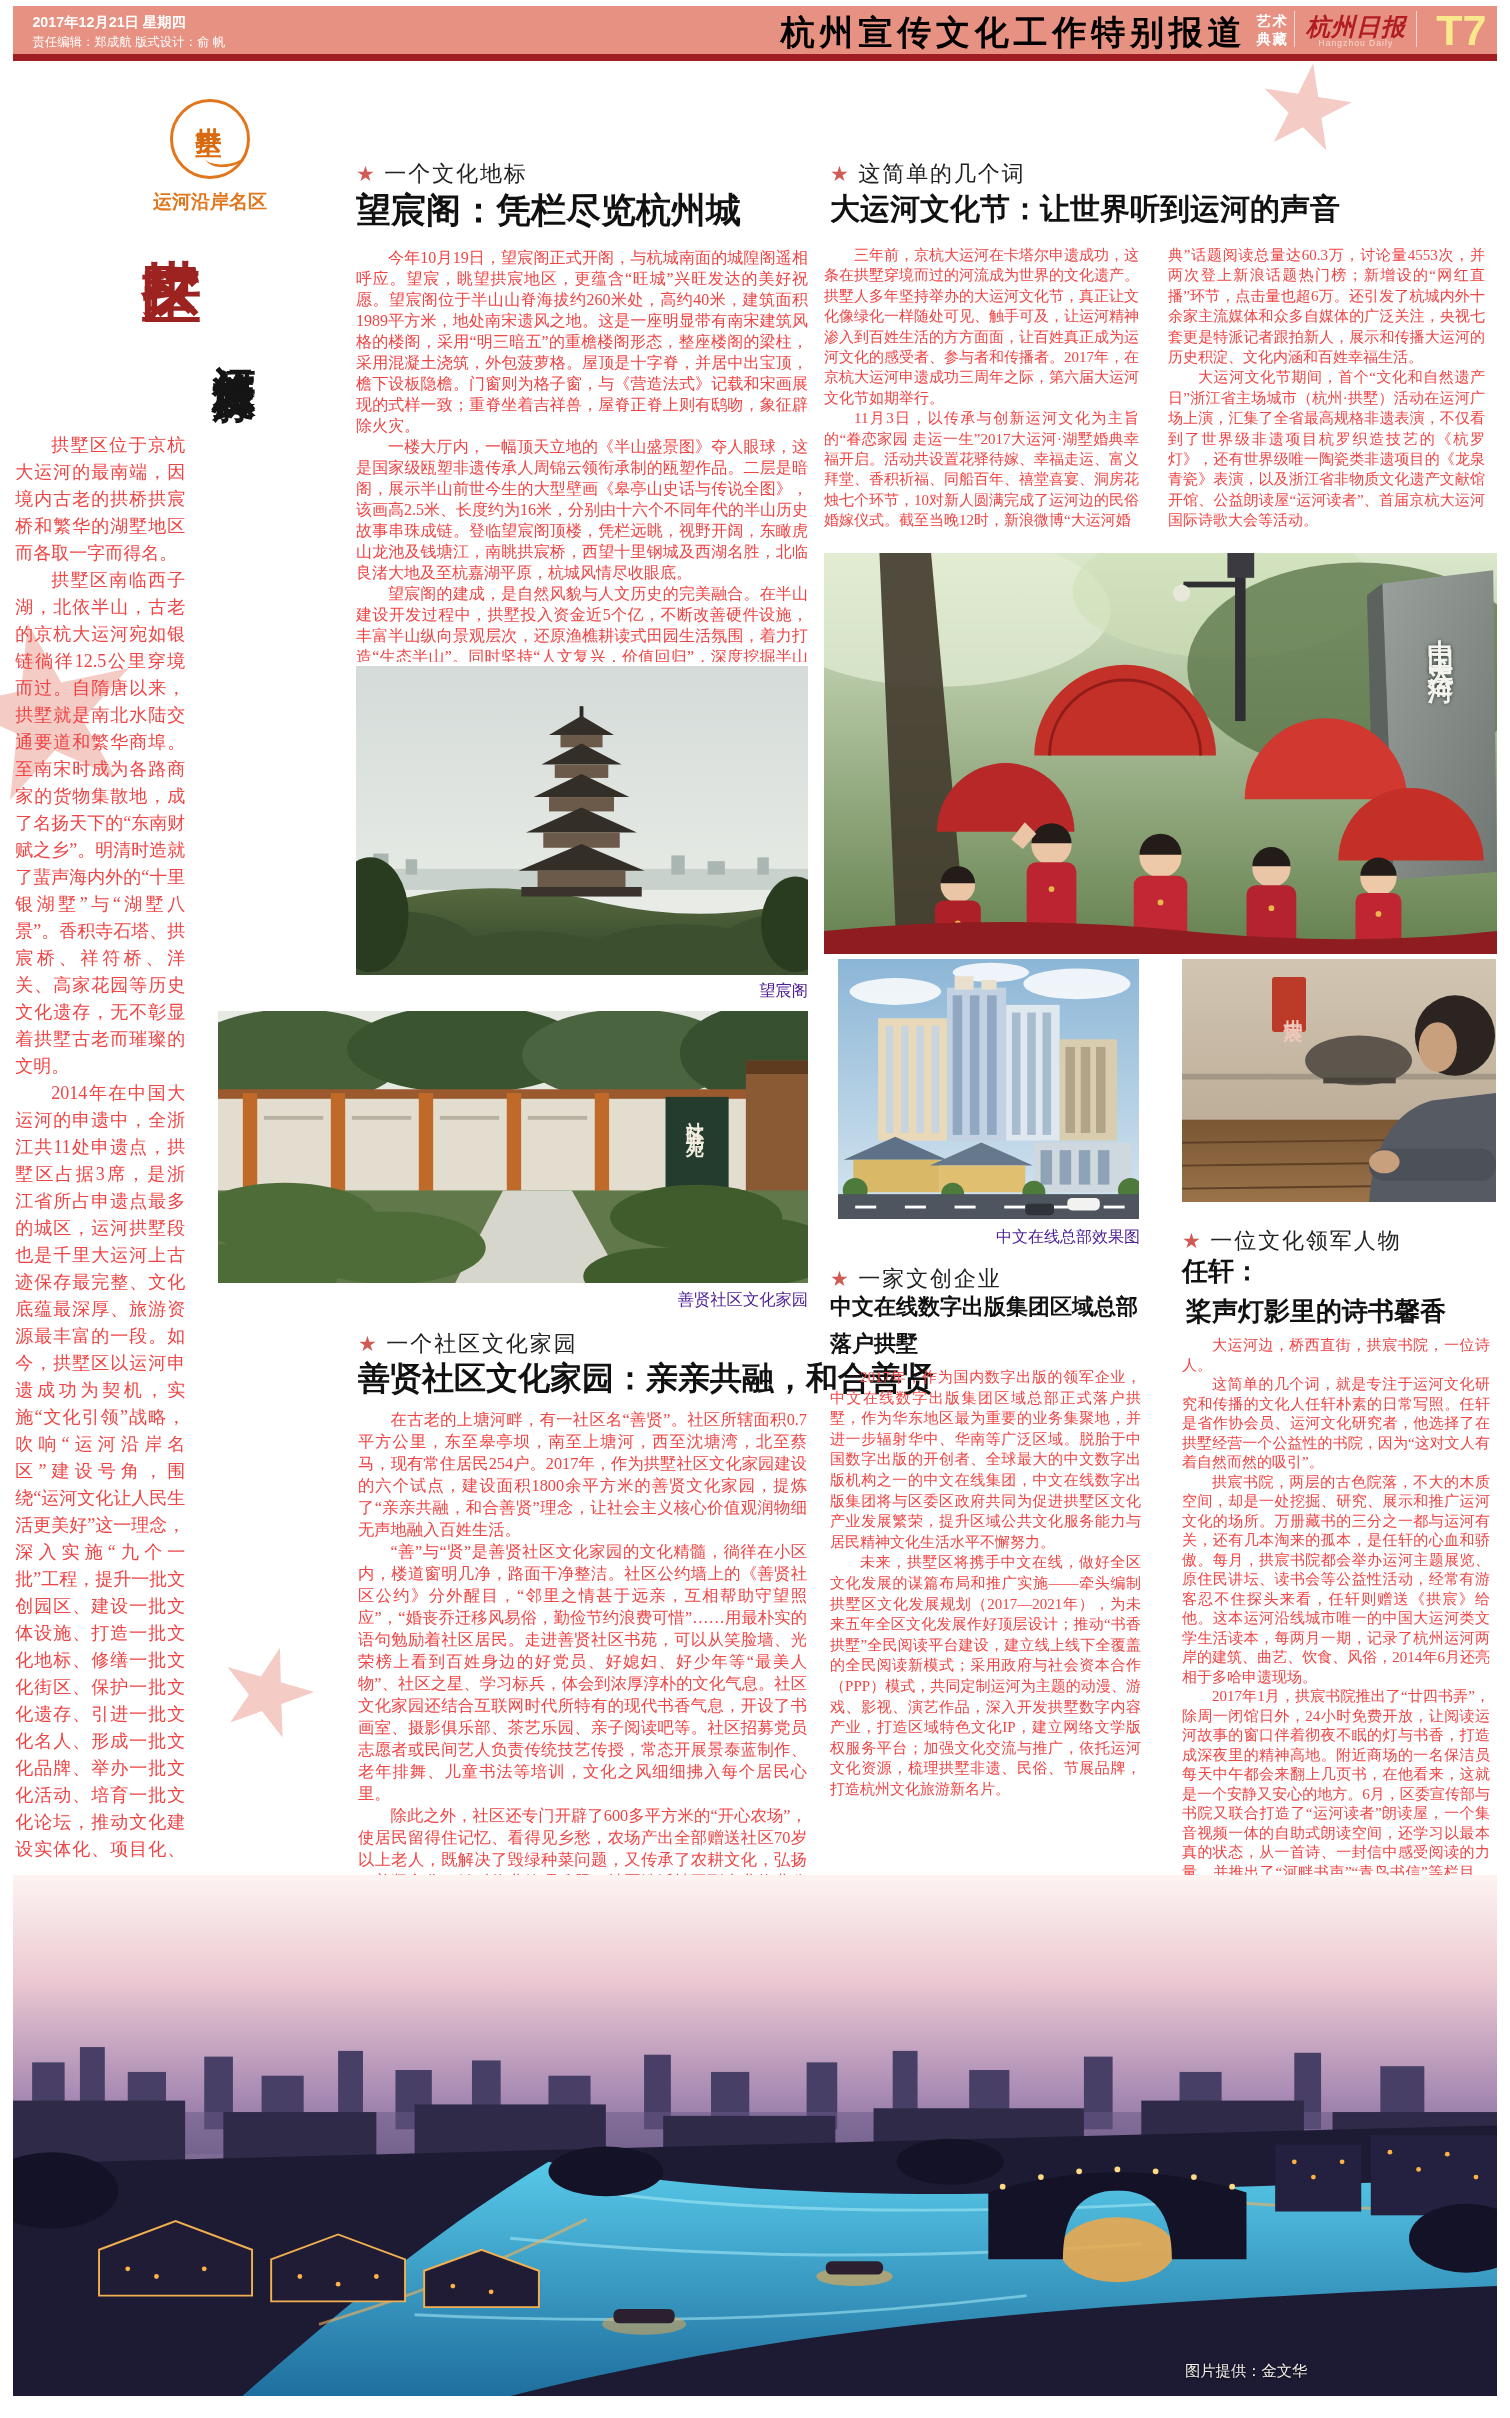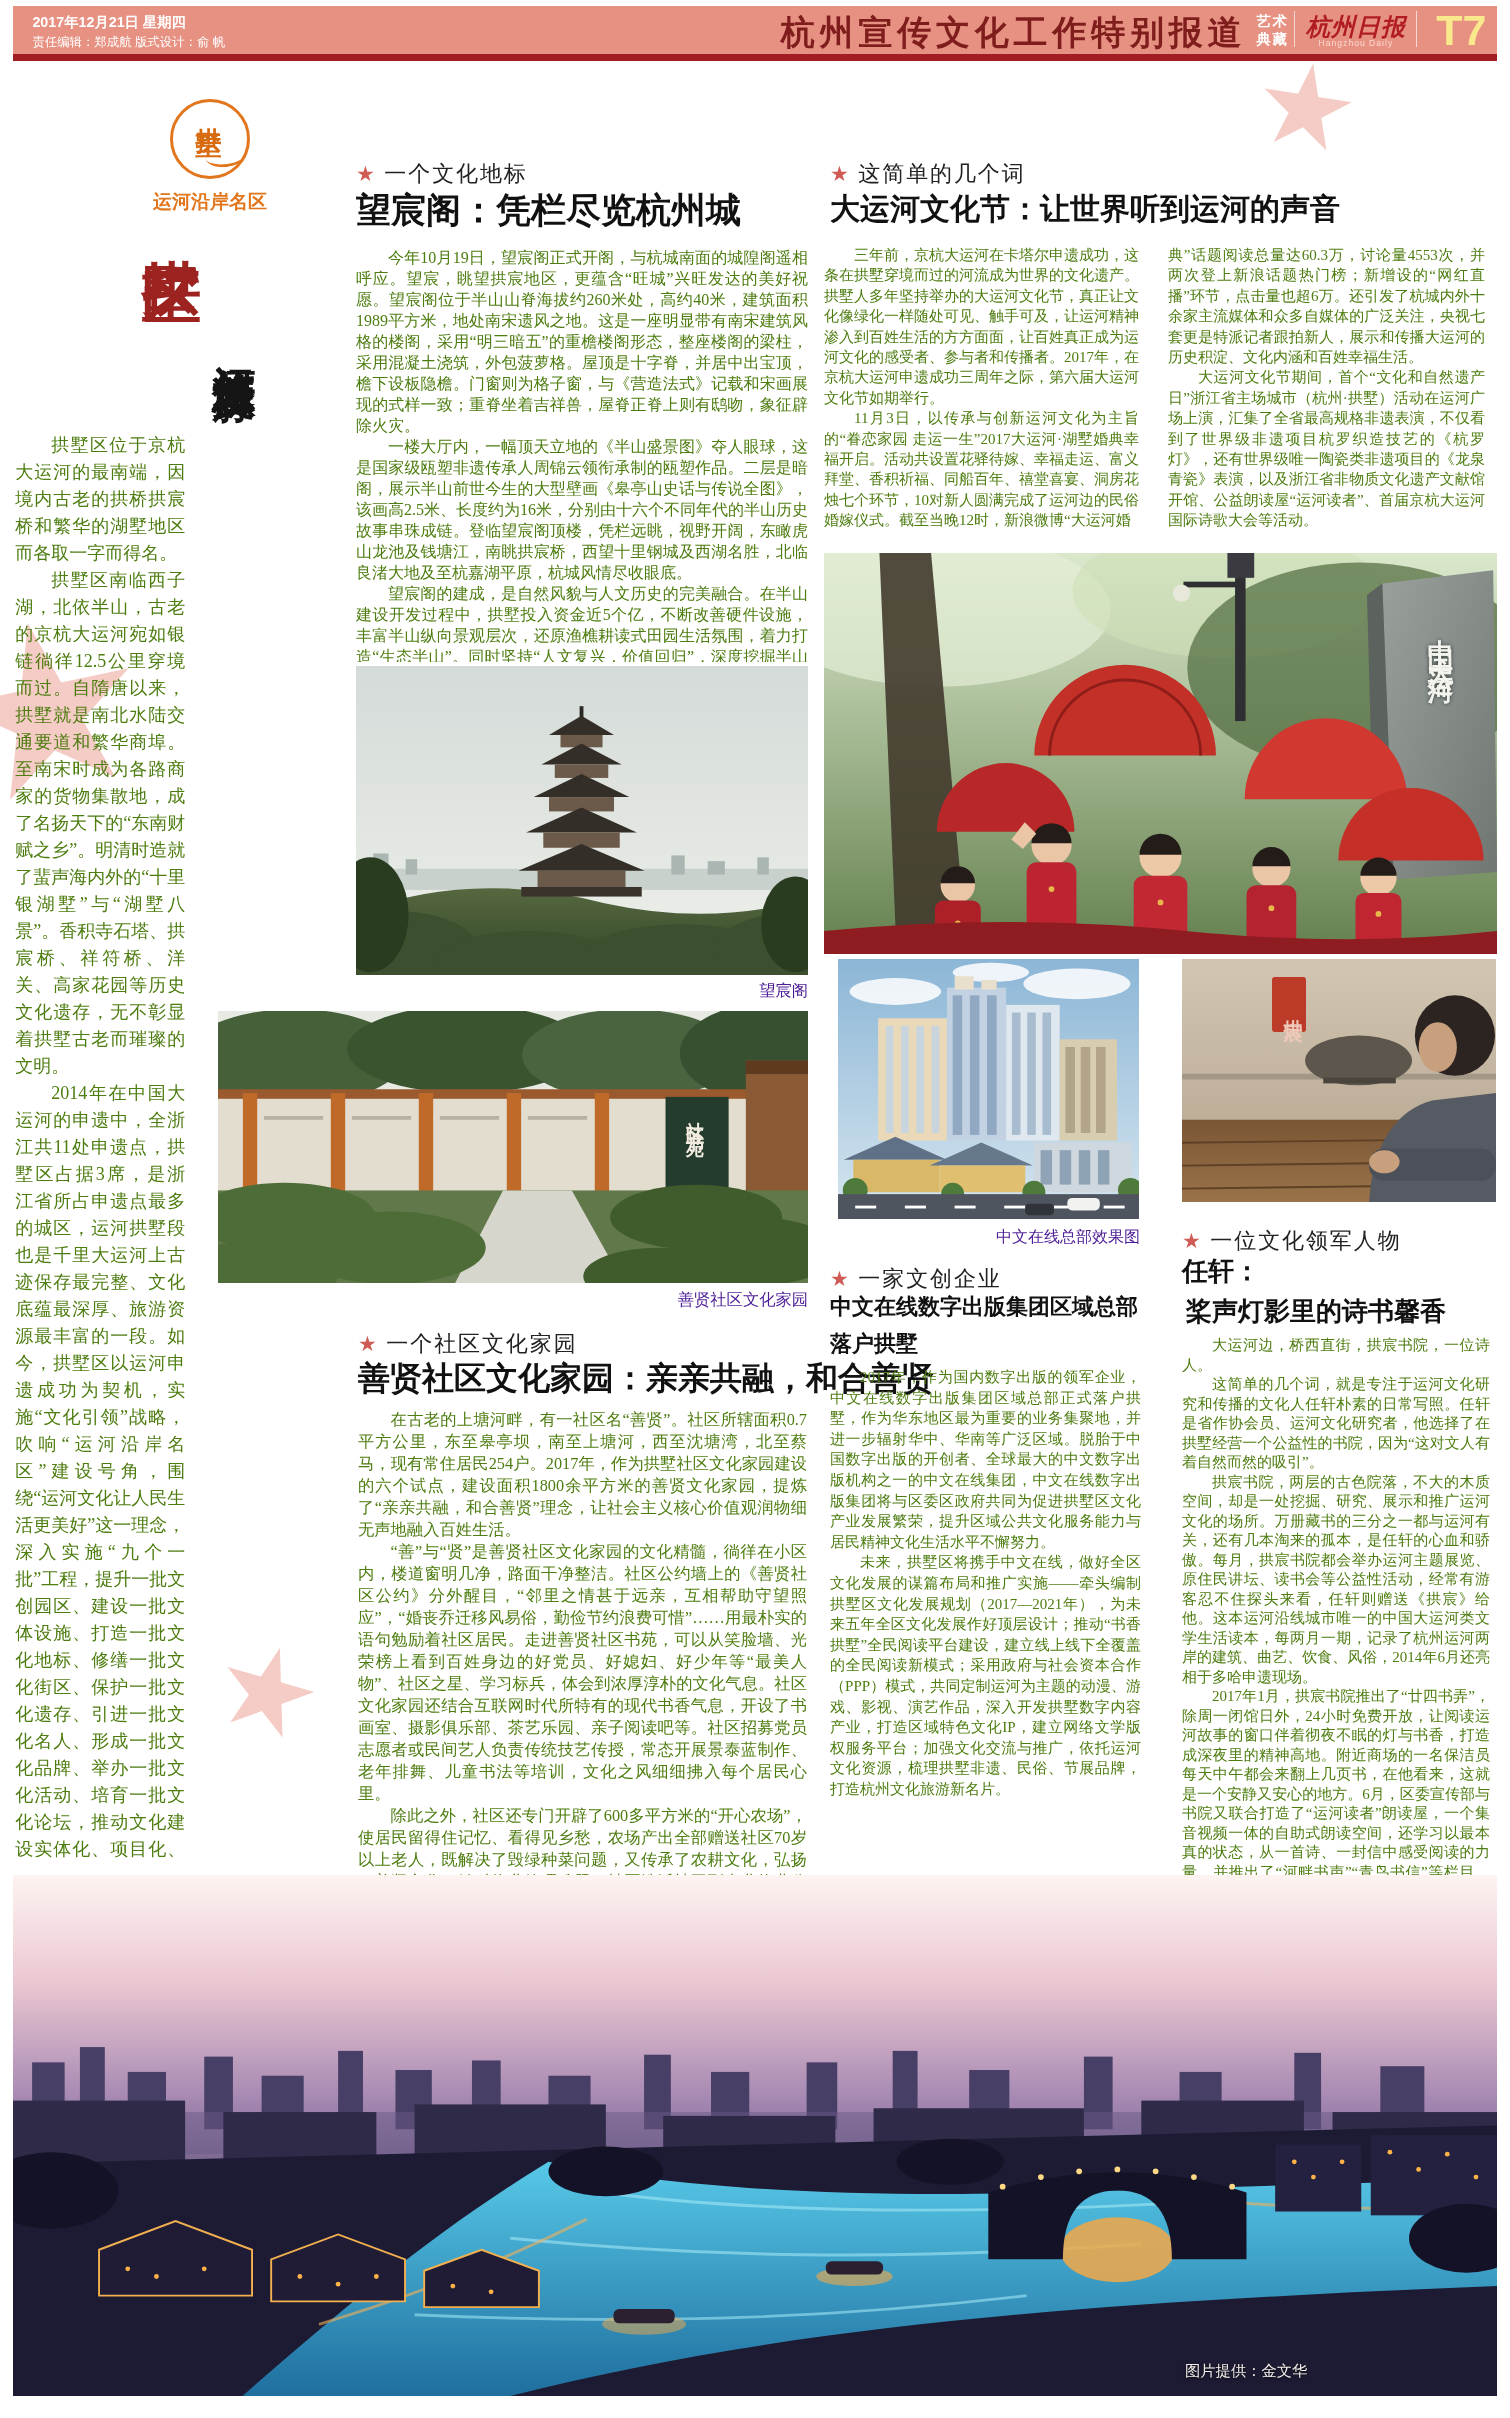--- a/index.html
+++ b/index.html
@@ -4,21 +4,21 @@
 <style>
   html,body{margin:0;padding:0;background:#888;}
   .page{position:relative;width:1510px;height:2418px;background:#ffffff;overflow:hidden;
         font-family:"Liberation Serif",serif;color:#222;padding-left:24px;}
   .abs{position:absolute;}
   
   .masthead{left:13.4px;top:5.7px;width:1484px;height:48px;background:#e79182;}
   .mh-date{left:19px;top:7.6px;font-family:"Liberation Sans",sans-serif;font-size:14.3px;font-weight:bold;color:#fff;}
   .mh-editor{left:19px;top:28px;font-family:"Liberation Sans",sans-serif;font-size:12.4px;color:#fff;}
   .mh-title{left:669px;top:4.8px;width:564px;text-align:right;font-family:"Liberation Sans",sans-serif;
-            font-size:34px;font-weight:bold;color:#7f1d1d;letter-spacing:4.8px;white-space:nowrap;}
+            font-size:34px;font-weight:bold;color:#000000;letter-spacing:4.8px;white-space:nowrap;}
   .mh-edition{left:1243px;top:6.7px;font-family:"Liberation Sans",sans-serif;font-size:14.3px;color:#fff;
               letter-spacing:1.9px;line-height:18px;font-weight:bold;}
   .mh-div{width:1px;height:36px;top:5.7px;background:rgba(255,255,255,.65);}
   .mh-logo-cn{left:1290px;top:5.7px;width:105px;text-align:center;font-size:24px;font-weight:bold;
               color:#b01c22;font-style:italic;letter-spacing:1px;}
   .mh-logo-en{left:1290px;top:32.5px;width:105px;text-align:center;font-family:"Liberation Sans",sans-serif;
               font-size:8.6px;color:#fbd9ce;letter-spacing:1px;}
   .mh-pageno{left:1409px;top:0px;width:78px;text-align:center;font-family:"Liberation Sans",sans-serif;
              font-size:43px;font-weight:bold;color:#f9e88c;}
   .mh-rule{left:13.4px;top:54px;width:1484px;height:6.7px;background:#a01d24;}
@@ -36,21 +36,21 @@
   .vtitle-red{left:132px;top:212px;height:220px;writing-mode:vertical-rl;font-family:"Liberation Sans",sans-serif;
               font-size:59px;font-weight:bold;color:#9c2320;letter-spacing:5.7px;}
   .vtitle-black{left:205px;top:331px;height:315px;writing-mode:vertical-rl;font-size:43px;font-weight:bold;
                 color:#151515;letter-spacing:1.9px;}
   .rail-body{left:15.3px;top:432px;width:170px;height:1434px;font-size:18px;line-height:27px;
              text-align:justify;color:#2b2b2b;overflow:hidden;}
   
   .kicker{font-family:"Liberation Sans",sans-serif;font-size:22px;color:#222;letter-spacing:1.9px;white-space:nowrap;}
   .kicker .kstar{color:#cf5b54;font-size:21px;margin-right:7.6px;}
   .headline{font-family:"Liberation Sans",sans-serif;font-weight:bold;color:#111;white-space:nowrap;}
-  .body-txt{text-align:justify;color:#4d7c0f;overflow:hidden;}
+  .body-txt{text-align:justify;color:#ef4444;overflow:hidden;}
   .body-txt p{margin:0;text-indent:2em;}
   .body-txt p.noind{text-indent:0;}
   .caption{font-size:16.3px;font-weight:normal;color:#4c1d95;text-align:right;white-space:nowrap;}
   .a1-kicker{left:356px;top:159px;}
   .a1-headline{left:356px;top:187px;font-size:35px;}
   .a1-body{left:356px;top:247px;width:452px;height:415px;font-size:16px;line-height:21px;}
   .a1-photo{left:356px;top:666px;width:452px;height:309px;}
   .a1-caption{left:521px;top:980px;width:287px;}
   .a2-kicker{left:830px;top:159px;}
   .a2-headline{left:830px;top:189px;font-size:30px;}

